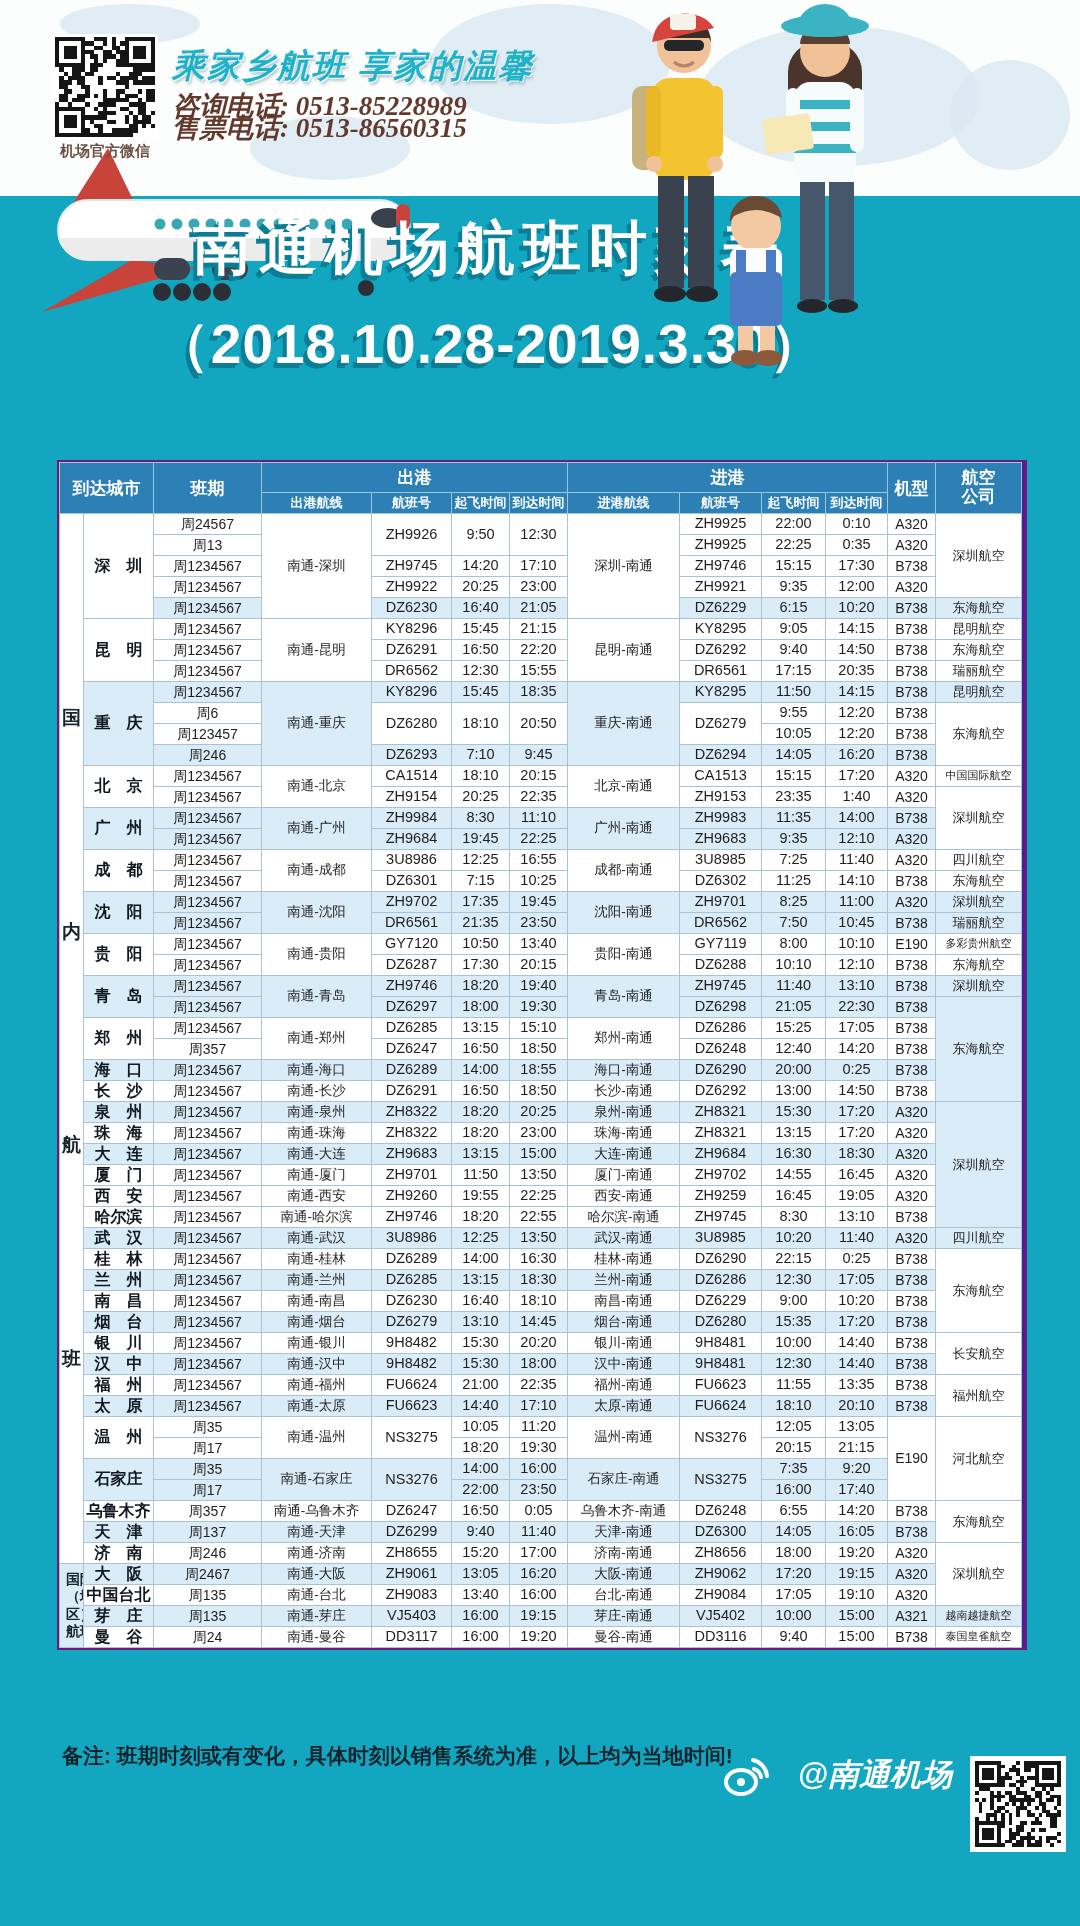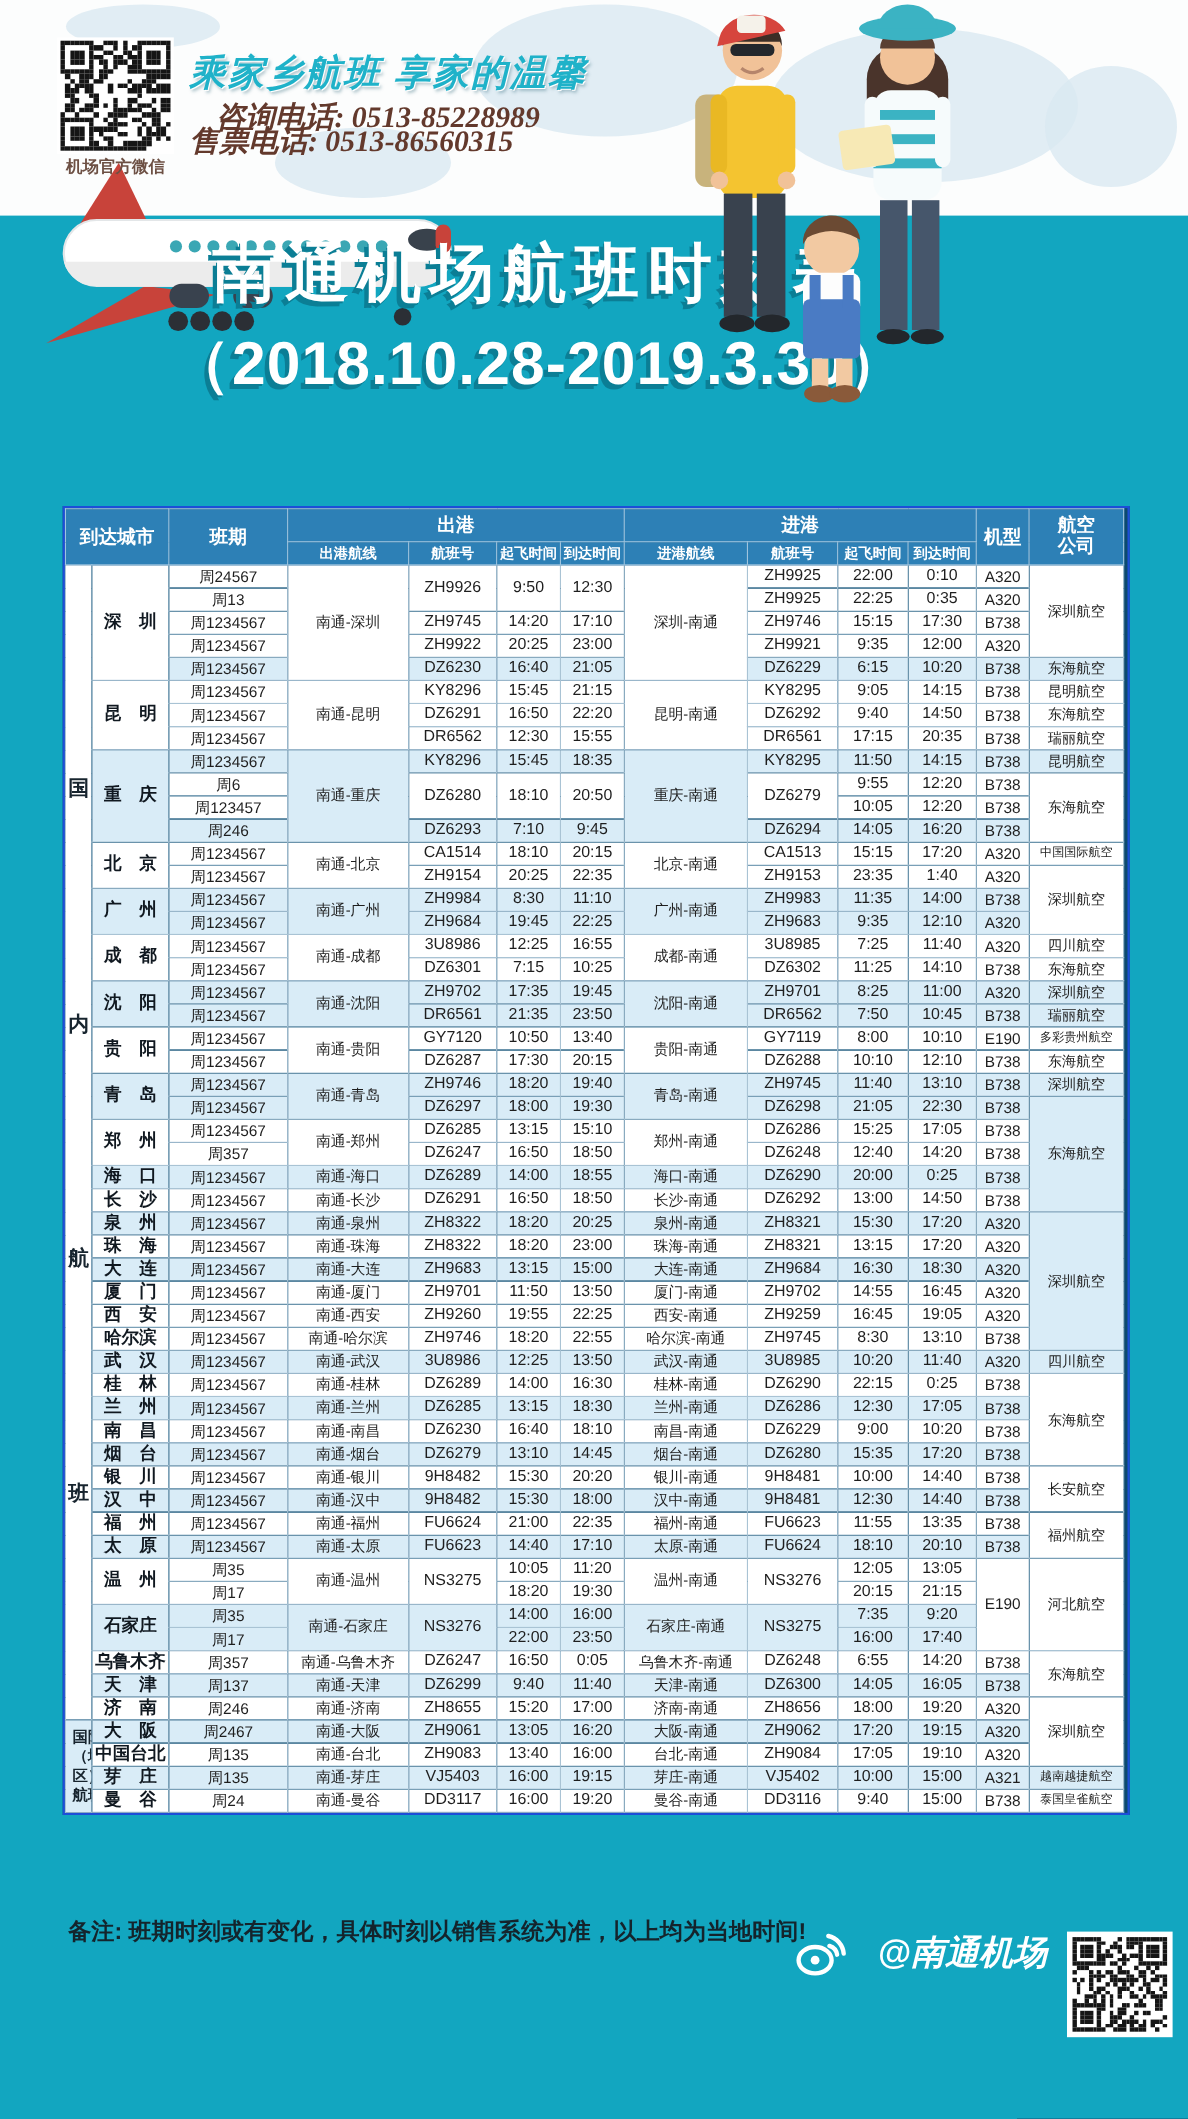--- a/index.html
+++ b/index.html
@@ -12,32 +12,32 @@
   .top-band{position:absolute;left:0;top:0;width:1080px;height:196px;background:#fcfdfd;}
   .blob{position:absolute;background:#d9e8f1;border-radius:50%;opacity:.8;}
   
   .qr1{position:absolute;left:52px;top:34px;width:106px;height:106px;background:#fff;padding:3px;box-sizing:border-box;z-index:3;}
   .qr-grid{display:grid;width:100%;height:100%;background:#fff;}
   .qc{background:transparent;}
   .qc.b{background:#151515;}
   .qr-caption{position:absolute;left:34px;top:142px;width:142px;text-align:center;font-size:15px;font-weight:bold;color:#6d5044;z-index:3;}
   .slogan{position:absolute;left:172px;top:44px;font-size:33px;font-weight:bold;font-style:italic;color:#1fb2c9;letter-spacing:2px;z-index:3;text-shadow:1px 1px 0 #fff,2px 3px 3px rgba(30,90,110,.35);}
   .phone{position:absolute;left:172px;font-size:27px;font-weight:bold;font-style:italic;color:#63392c;font-family:"Liberation Serif","DejaVu Serif",serif;z-index:3;}
-  .phone1{top:88px;margin-left:24px;}
+  .phone1{top:88px;}
   .phone2{top:110px;}
   
   .plane{position:absolute;left:36px;top:140px;z-index:2;}
   
   .family{position:absolute;left:618px;top:0px;z-index:5;}
   
   .title{position:absolute;left:10px;top:210px;width:960px;text-align:center;color:#fff;font-weight:bold;z-index:4;}
   .title .l1{font-size:58px;letter-spacing:8px;text-shadow:-4px 5px 0 #0b7e95,-1px 2px 0 #0b7e95;}
-  .title .l2{font-size:55px;letter-spacing:1px;margin-top:6px;text-shadow:-4px 5px 0 #0b7e95,-1px 2px 0 #0b7e95;}
+  .title .l2{font-size:55px;letter-spacing:1px;margin-top:20px;text-shadow:-4px 5px 0 #0b7e95,-1px 2px 0 #0b7e95;}
   
-  .table-wrap{position:absolute;left:57px;top:460px;width:966px;background:#0c4a6e;border:2px solid #1d4ed8;z-index:4;}
+  .table-wrap{position:absolute;left:57px;top:460px;width:966px;background:#4c1d95;border:2px solid #701a75;z-index:4;}
   table{border-collapse:collapse;table-layout:fixed;width:962px;}
   th,td{border:1px solid #a9c3d4;box-sizing:border-box;}
   thead th{background:#2d80b6;color:#fff;border:1px solid #9fc4de;white-space:nowrap;}
   thead tr.h1 th{height:30px;font-size:17px;font-weight:bold;}
   thead tr.h2 th{height:16px;font-size:13px;font-weight:bold;}
   thead th.pre{white-space:pre-line;line-height:1.1;font-size:15px;}
   td{height:21px;padding:0;text-align:center;vertical-align:middle;color:#1e1e1e;background:#fff;white-space:nowrap;overflow:hidden;font-size:14px;line-height:1.05;}
   tr.shade td{background:#d9ecf7;}
   td.city{font-size:16px;font-weight:bold;color:#101820;}
   td.sch{font-size:14px;}

